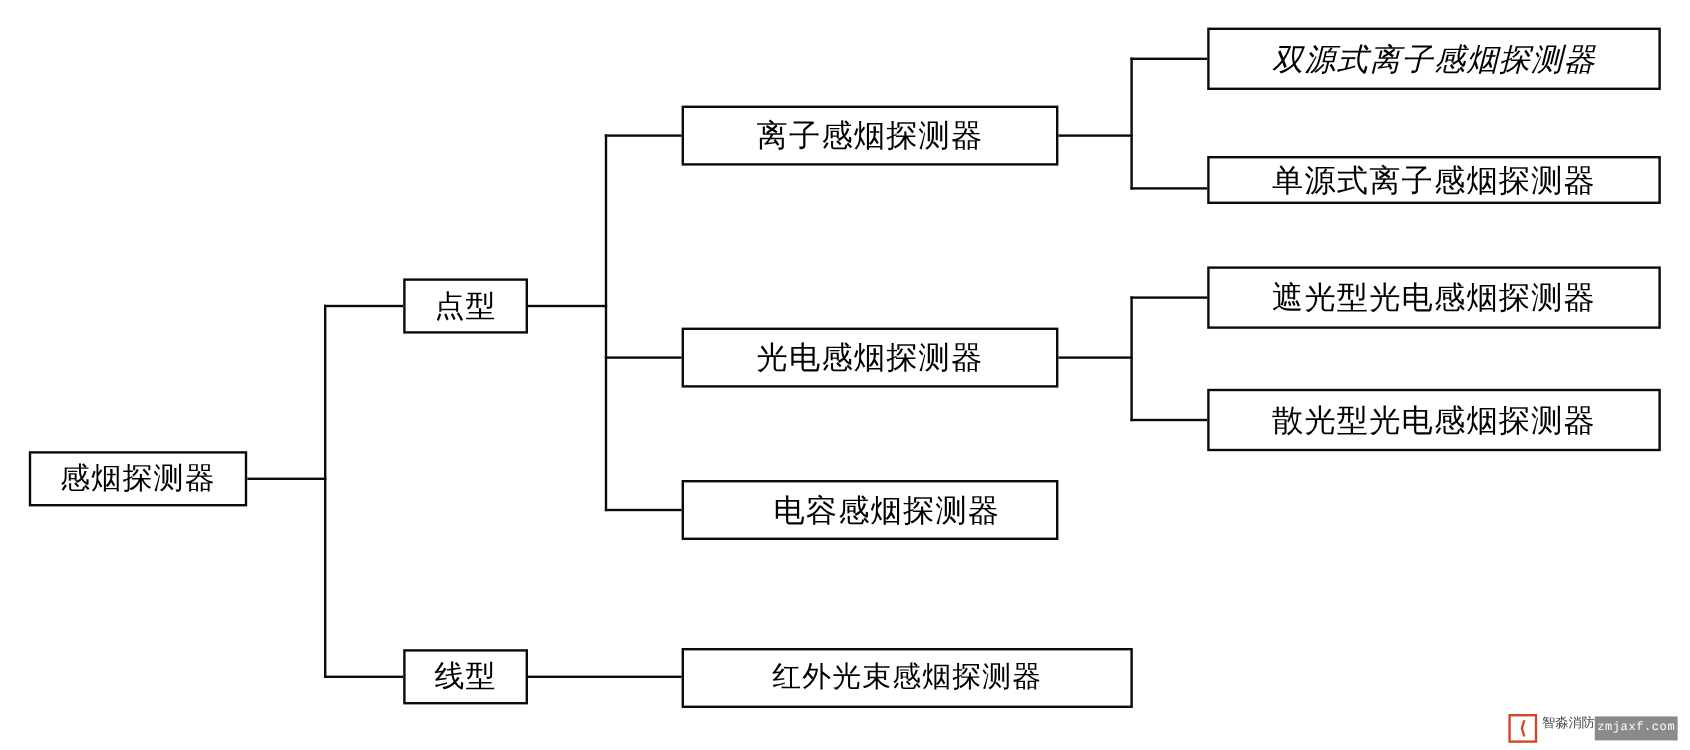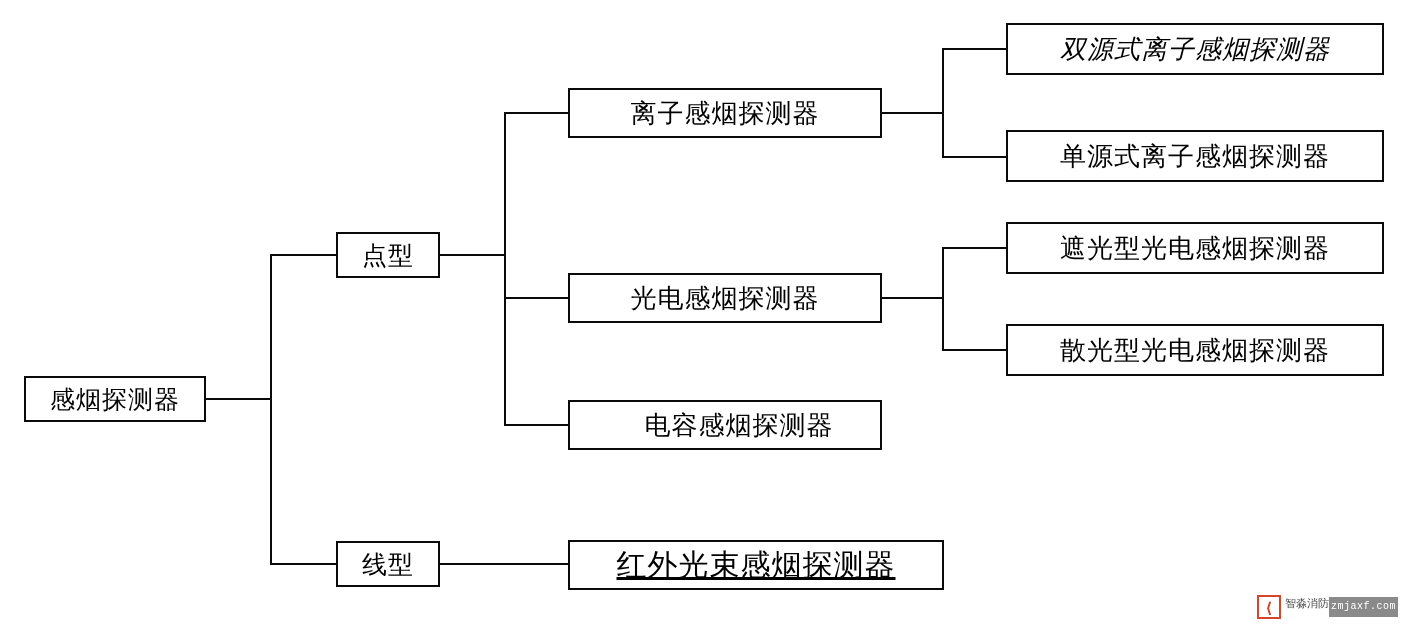--- a/index.html
+++ b/index.html
@@ -33,23 +33,23 @@
   .node-label {
     display: block;
     line-height: 1;
   }
   .n-root      { left: 24px;   top: 376px; width: 182px; height: 46px; font-size: 25px; }
   .n-point     { left: 336px;  top: 232px; width: 104px; height: 46px; font-size: 25px; }
   .n-line      { left: 336px;  top: 541px; width: 104px; height: 46px; font-size: 25px; }
   .n-ion       { left: 568px;  top: 88px;  width: 314px; height: 50px; font-size: 26px; }
   .n-photo     { left: 568px;  top: 273px; width: 314px; height: 50px; font-size: 26px; }
   .n-cap       { left: 568px;  top: 400px; width: 314px; height: 50px; font-size: 26px; padding-left: 28px; }
-  .n-ir        { left: 568px;  top: 540px; width: 376px; height: 50px; font-size: 30px; text-decoration: underline; }
+  .n-ir        { left: 568px;  top: 540px; width: 376px; height: 50px; font-size: 24px; }
   .n-dual      { left: 1006px; top: 23px;  width: 378px; height: 52px; font-size: 26px; font-style: italic; }
-  .n-single    { left: 1006px; top: 130px; width: 378px; height: 52px; font-size: 26px; }
+  .n-single    { left: 1006px; top: 130px; width: 378px; height: 40px; font-size: 26px; }
   .n-block     { left: 1006px; top: 222px; width: 378px; height: 52px; font-size: 26px; }
   .n-scatter   { left: 1006px; top: 324px; width: 378px; height: 52px; font-size: 26px; }
 
   .wire {
     position: absolute;
     background: #0a0a0a;
     z-index: 1;
   }
   .wire.h { height: 2px; }
   .wire.v { width: 2px; }

